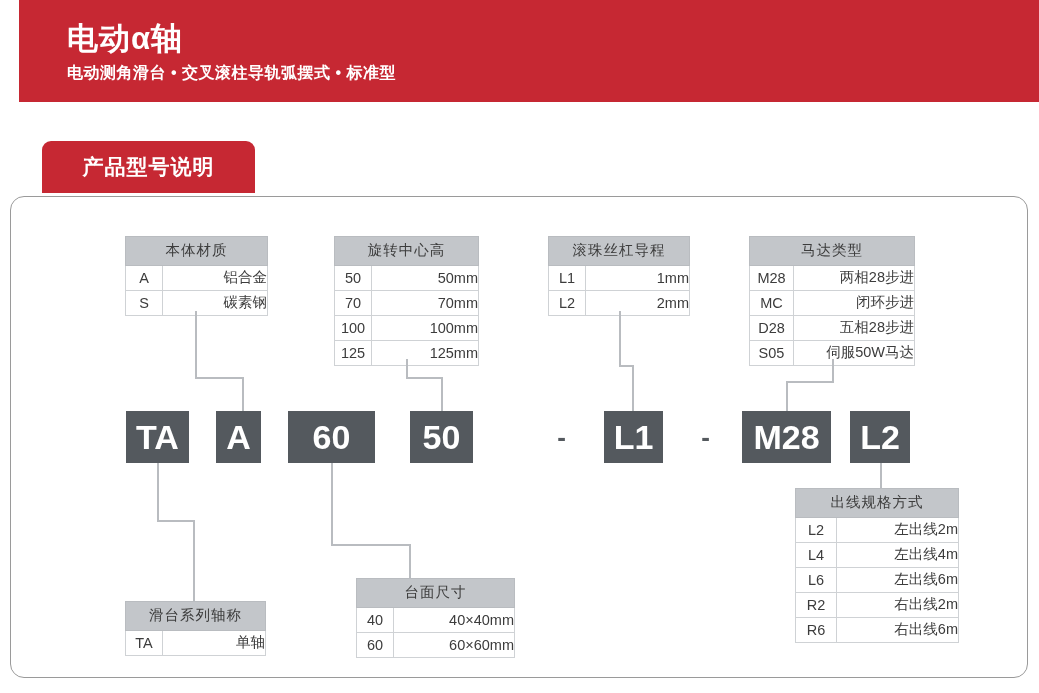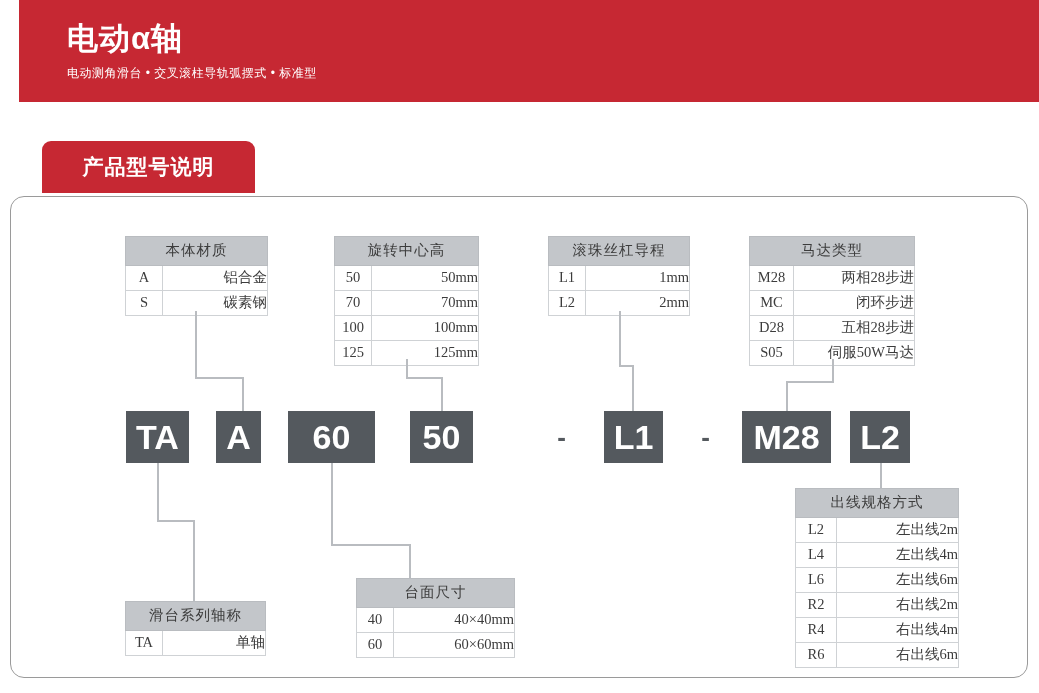--- a/index.html
+++ b/index.html
@@ -13,21 +13,21 @@
   .banner{
     position:absolute;left:0;top:0;width:1039px;height:102px;
     background:#c62833;box-sizing:border-box;margin-left:19px;
   }
   .banner-title{
     position:absolute;left:48px;top:20px;
     color:#ffffff;font-size:31px;font-weight:bold;letter-spacing:1px;line-height:38px;
   }
   .banner-sub{
     position:absolute;left:48px;top:62px;
-    color:#ffffff;font-size:12px;font-weight:normal;line-height:22px;letter-spacing:0.5px;
+    color:#ffffff;font-size:16px;font-weight:bold;line-height:22px;letter-spacing:0.5px;
   }
 
   
   .section-tab{
     position:absolute;left:42px;top:141px;width:213px;height:52px;
     background:#c62833;border-radius:9px 9px 0 0;
     display:flex;align-items:center;justify-content:center;
     color:#ffffff;font-size:21px;font-weight:bold;letter-spacing:1px;
     z-index:3;
   }
@@ -43,21 +43,21 @@
   .tbl{
     position:absolute;z-index:2;
     border:1px solid #b9bcc0;border-collapse:collapse;background:#ffffff;
   }
   .tbl .hd{
     background:#c3c6ca;color:#3c3c3c;font-size:14.5px;text-align:center;
     padding:4px 0 5px 0;letter-spacing:1px;border:1px solid #b9bcc0;
   }
   .tbl td{
     border:1px solid #cfd2d5;font-size:14.5px;color:#3c3c3c;
-    padding:2px 0 3px 0;height:19px;font-family:Liberation Serif, serif;
+    padding:2px 0 3px 0;height:19px;
   }
   .tbl td.k{text-align:center;width:36px;}
   .tbl td.v{text-align:right;}
 
   
   .codebox{
     position:absolute;background:#54595e;color:#ffffff;
     display:flex;align-items:center;justify-content:center;
     font-size:34px;font-weight:bold;letter-spacing:0px;z-index:2;
     top:411px;height:52px;
@@ -182,24 +182,20 @@
   </tr>
   <tr>
     <td class="k" style="width:40px">L6</td>
     <td class="v">左出线6m</td>
   </tr>
   <tr>
     <td class="k" style="width:40px">R2</td>
     <td class="v">右出线2m</td>
   </tr>
   <tr>
-    <td class="k" style="width:40px">R4</td>
-    <td class="v">右出线4m</td>
-  </tr>
-  <tr>
     <td class="k" style="width:40px">R6</td>
     <td class="v">右出线6m</td>
   </tr>
 </tbody>
   </table>
 
 <table class="tbl" style="left:331px;top:578px;width:159px;margin-left:25px;">
   <tbody>
       <tr>
         <td class="hd" colspan="2">台面尺寸</td>

